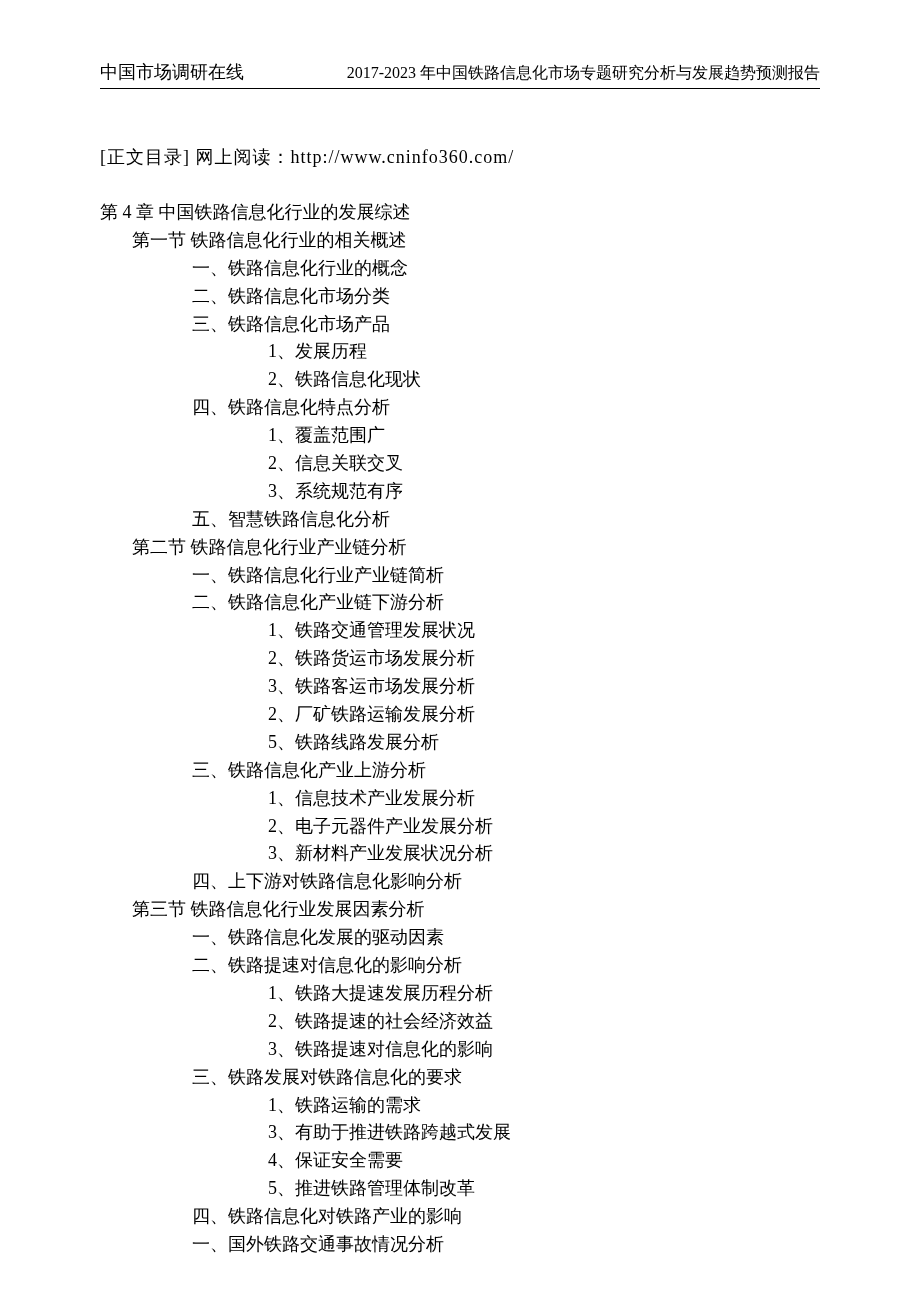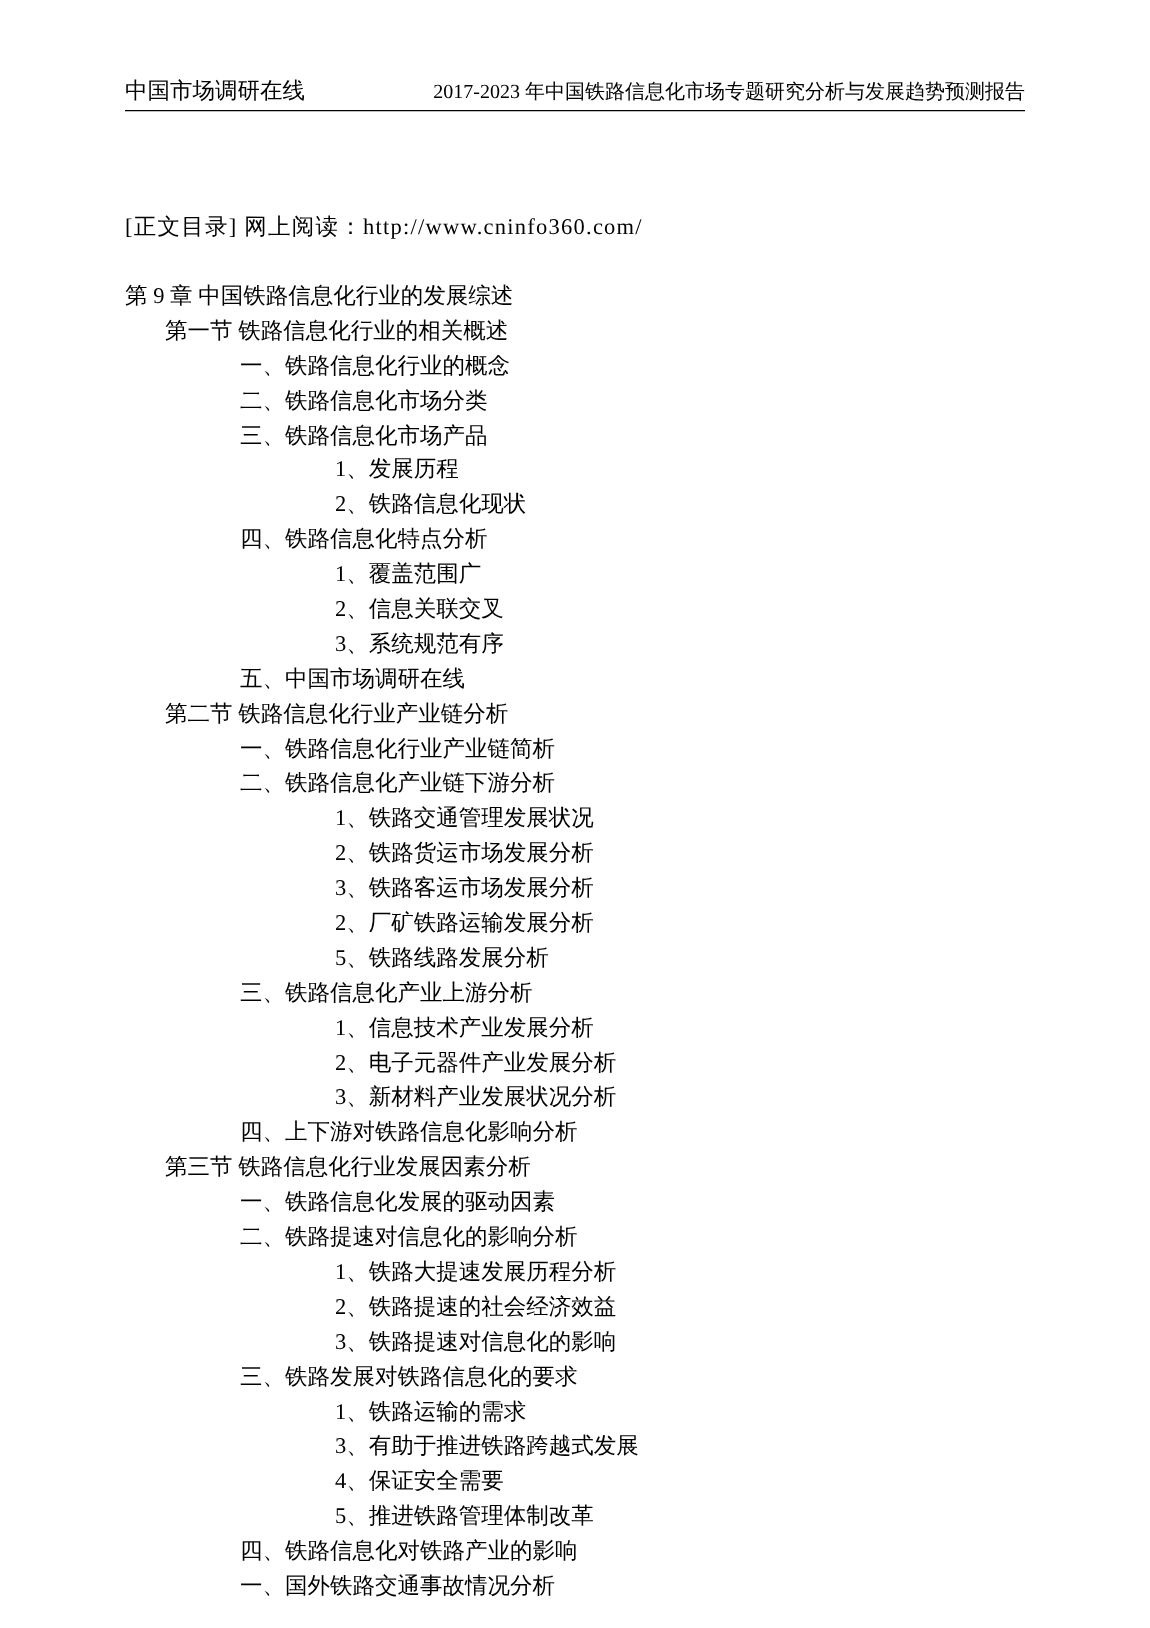--- a/index.html
+++ b/index.html
@@ -16,21 +16,21 @@
     box-sizing: border-box;
     padding: 60px 100px 40px 100px;
     position: relative;
   }
   .header {
     display: flex;
     justify-content: space-between;
     align-items: baseline;
     border-bottom: 1px solid #000;
     padding-bottom: 4px;
-    margin-bottom: 80px;
+    margin-bottom: 56px;
   }
   .header-left {
     font-size: 18px;
   }
   .header-right {
     font-size: 16px;
   }
   .intro-line {
     font-size: 18px;
     margin-bottom: 30px;
@@ -59,33 +59,33 @@
 <div class="page">
 
   <div class="header">
     <span class="header-left">中国市场调研在线</span>
     <span class="header-right">2017-2023 年中国铁路信息化市场专题研究分析与发展趋势预测报告</span>
   </div>
 
   <div class="intro-line">[正文目录] 网上阅读：http://www.cninfo360.com/</div>
 
   <div class="toc">
-    <div class="chapter">第 9 章  中国铁路信息化行业的发展综述</div>
+    <div class="chapter">第 4 章  中国铁路信息化行业的发展综述</div>
 
     <div class="section">第一节 铁路信息化行业的相关概述</div>
     <div class="item1">一、铁路信息化行业的概念</div>
     <div class="item1">二、铁路信息化市场分类</div>
     <div class="item1">三、铁路信息化市场产品</div>
     <div class="item2">1、发展历程</div>
     <div class="item2">2、铁路信息化现状</div>
     <div class="item1">四、铁路信息化特点分析</div>
     <div class="item2">1、覆盖范围广</div>
     <div class="item2">2、信息关联交叉</div>
     <div class="item2">3、系统规范有序</div>
-    <div class="item1">五、中国市场调研在线</div>
+    <div class="item1">五、智慧铁路信息化分析</div>
 
     <div class="section">第二节 铁路信息化行业产业链分析</div>
     <div class="item1">一、铁路信息化行业产业链简析</div>
     <div class="item1">二、铁路信息化产业链下游分析</div>
     <div class="item2">1、铁路交通管理发展状况</div>
     <div class="item2">2、铁路货运市场发展分析</div>
     <div class="item2">3、铁路客运市场发展分析</div>
     <div class="item2">2、厂矿铁路运输发展分析</div>
     <div class="item2">5、铁路线路发展分析</div>
     <div class="item1">三、铁路信息化产业上游分析</div>

